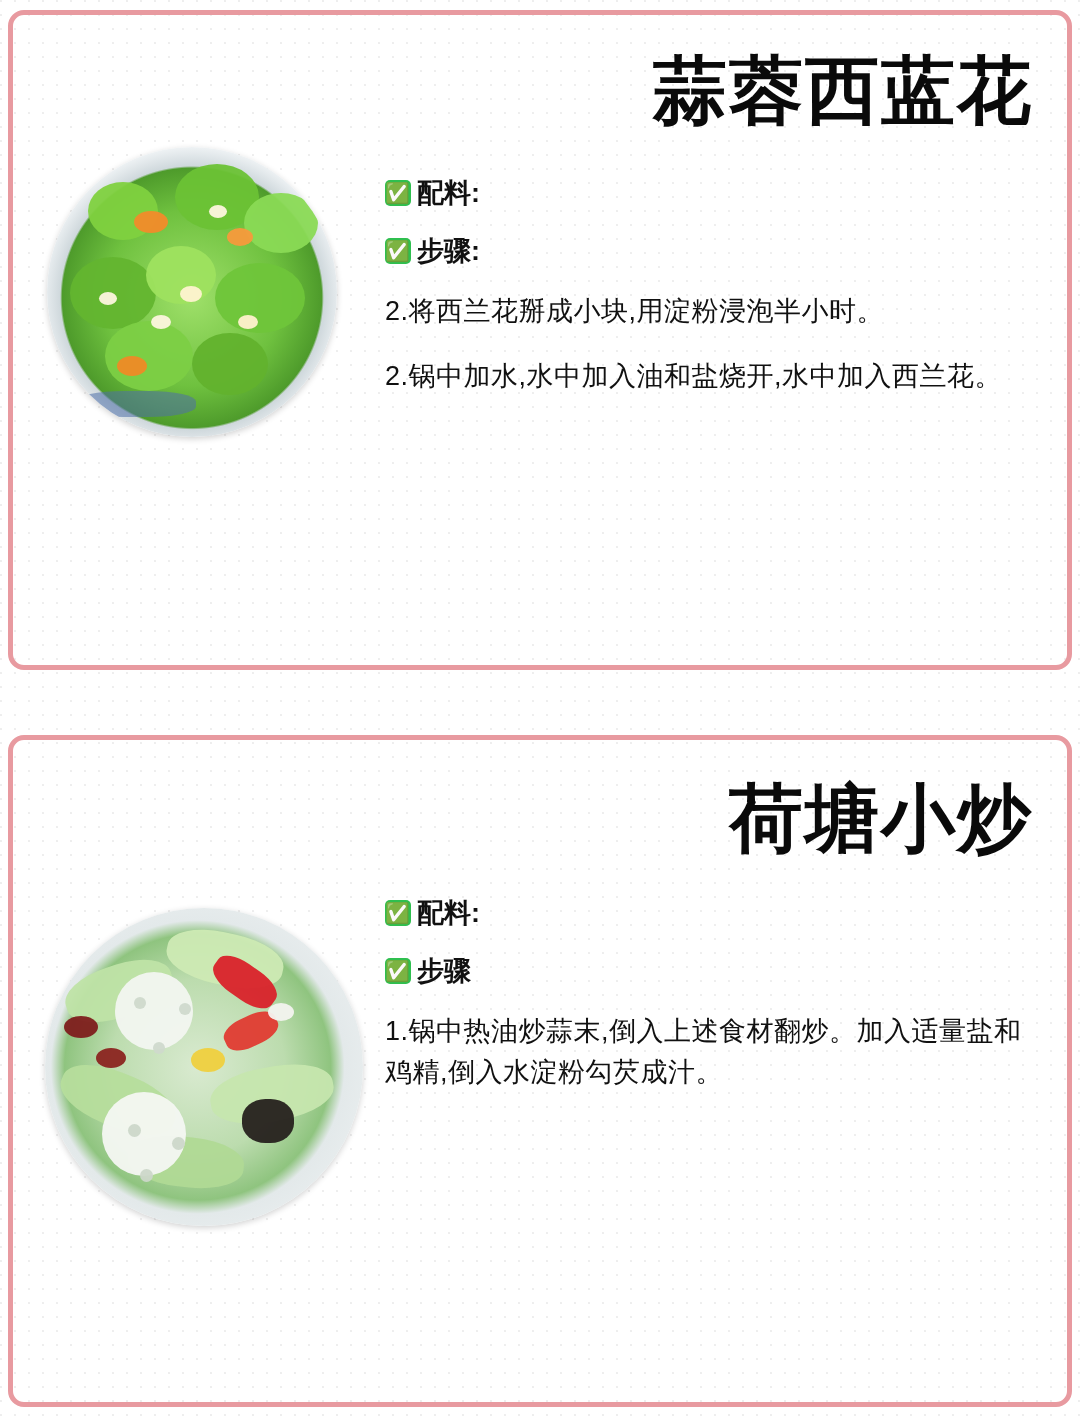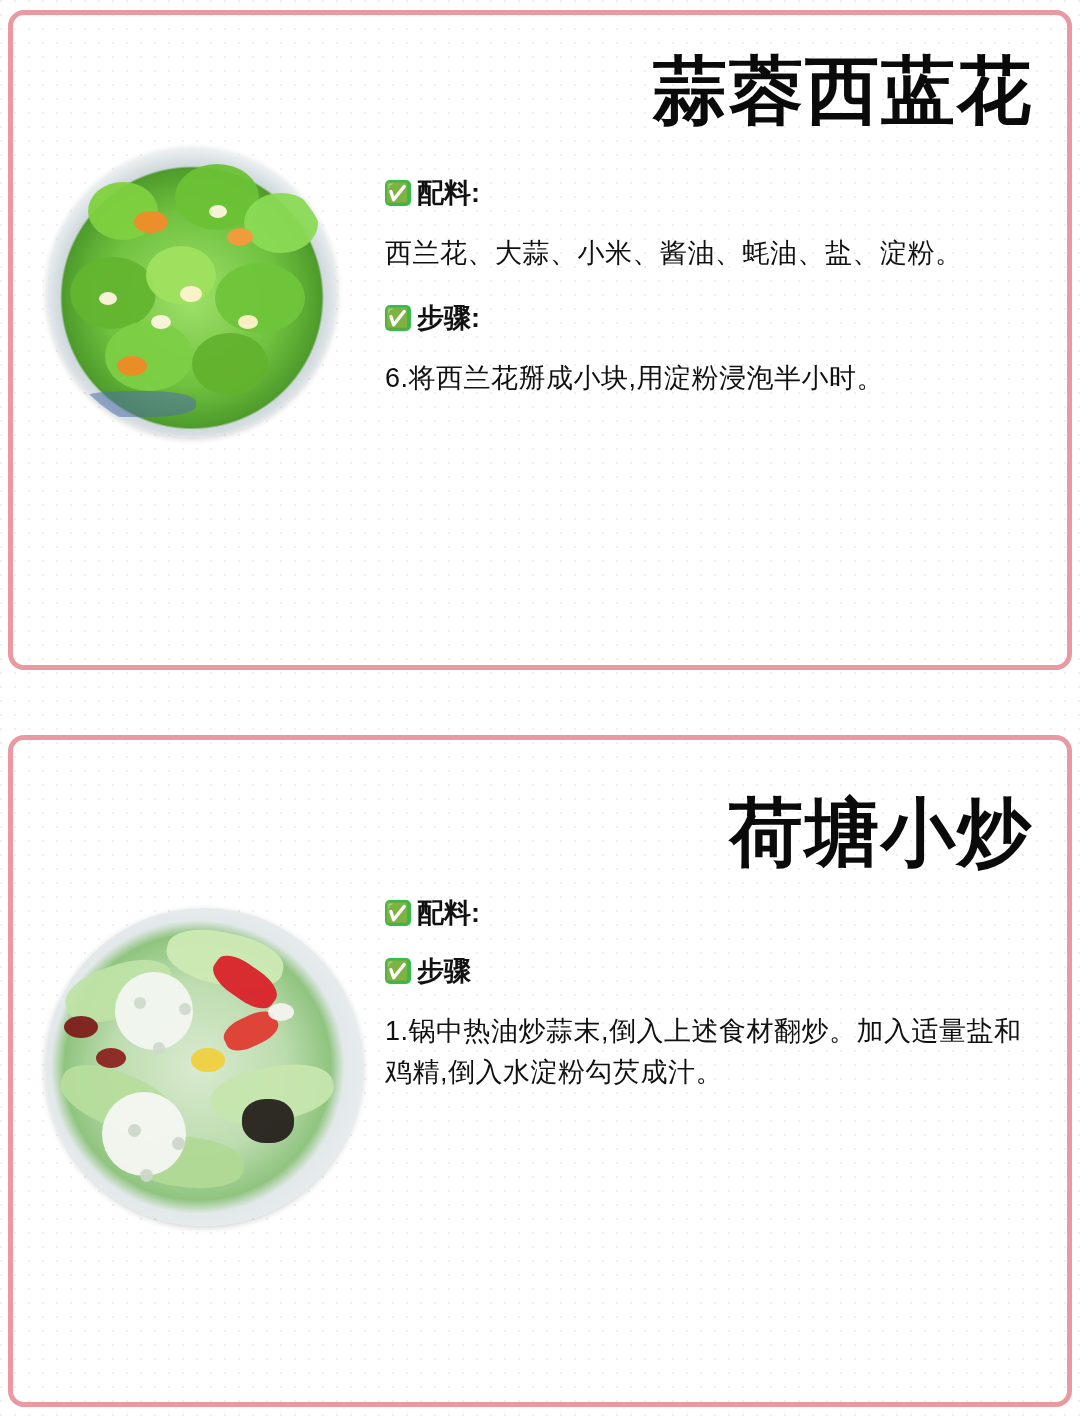--- a/index.html
+++ b/index.html
@@ -45,21 +45,21 @@
     right: 34px;
     font-size: 74px;
     font-weight: 900;
     letter-spacing: 2px;
     line-height: 1;
     color: #0a0a0a;
     font-family: "DejaVu Sans", "Liberation Sans", sans-serif;
     white-space: nowrap;
   }
   #card-0 .title { top: 38px; }
-  #card-1 .title { top: 55px; text-align: right; }
+  #card-1 .title { top: 41px; text-align: right; }
 
   .photo {
     position: absolute;
     border-radius: 50%;
     overflow: hidden;
     box-shadow: 0 2px 6px rgba(0,0,0,0.18);
   }
   #card-0 .photo { left: 34px; top: 132px; width: 290px; height: 290px; }
   #card-1 .photo { left: 32px; top: 168px; width: 318px; height: 318px; }
 
@@ -152,28 +152,28 @@
         <div class="blob" style="left:66%;top:58%;width:20px;height:14px;background:#fff1cc;"></div>
         <div class="blob" style="left:10%;top:84%;width:120px;height:26px;background:#4f6fa8;opacity:.55;border-radius:40%;"></div>
       </div>
     </div>
 
     <div class="content">
       <div class="section-head">
         <span class="check">✅</span>
         <span>配料:</span>
       </div>
-      <p class="para">西兰花、大蒜、小米、酱油、蚝油、盐、淀粉。</p>
 
       <div class="section-head">
         <span class="check">✅</span>
         <span>步骤:</span>
       </div>
       <div class="steps">
-        <p class="para">6.将西兰花掰成小块,用淀粉浸泡半小时。</p>
+        <p class="para">2.将西兰花掰成小块,用淀粉浸泡半小时。</p>
+        <p class="para">2.锅中加水,水中加入油和盐烧开,水中加入西兰花。</p>
       </div>
     </div>
   </div>
 
   <div class="card" id="card-1">
 
     <div class="title">荷塘小炒</div>
 
     <div class="photo">
       <div class="dish-lotus">

